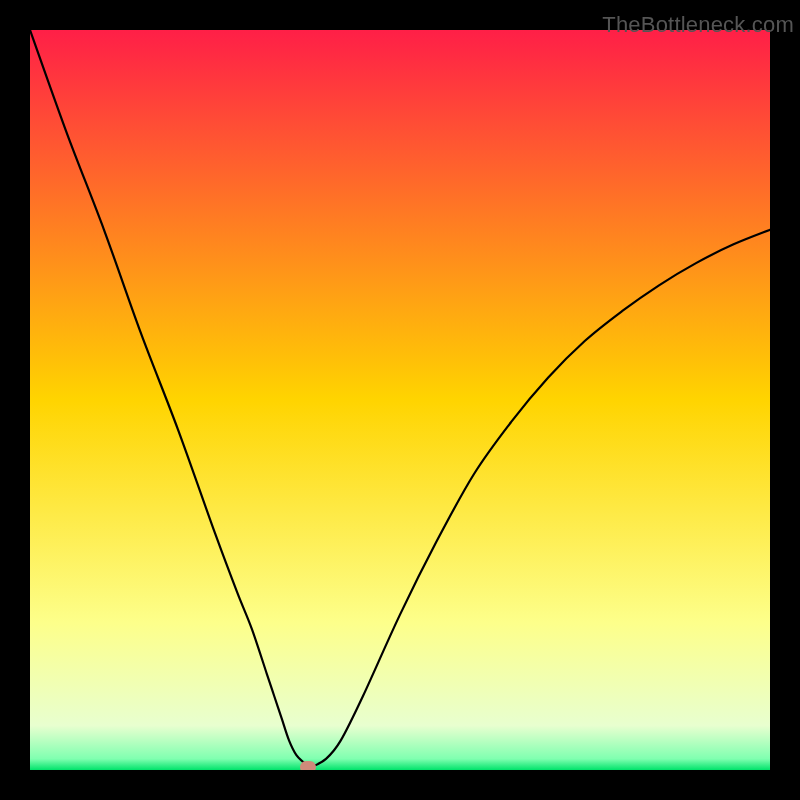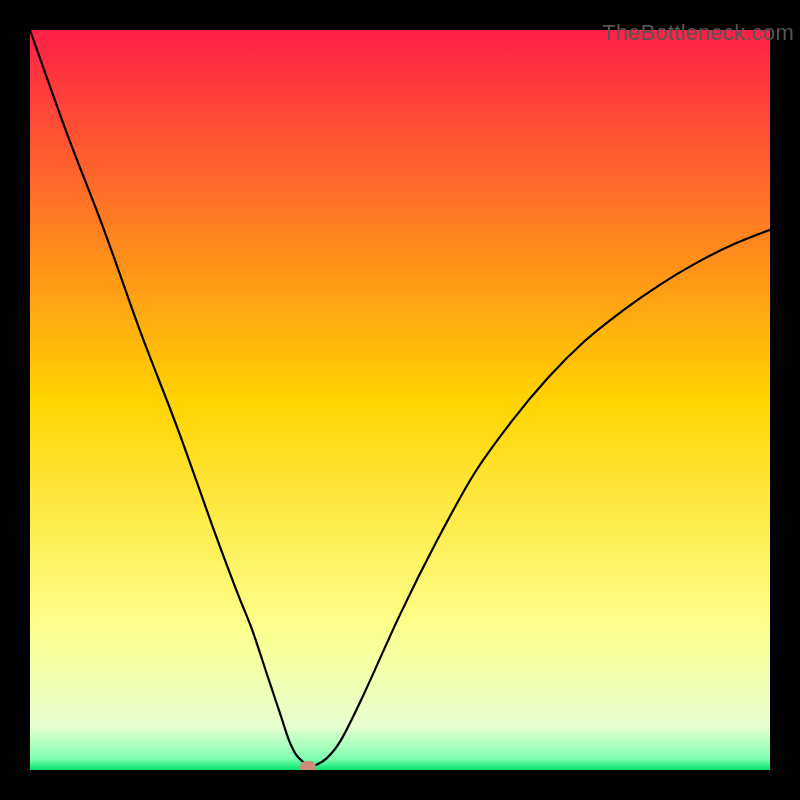--- a/index.html
+++ b/index.html
@@ -20,21 +20,21 @@
   .plot-area {
     position: absolute;
     left: 30px;
     top: 30px;
     width: 740px;
     height: 740px;
     overflow: hidden;
   }
   .watermark {
     position: absolute;
-    top: 20px;
+    top: 12px;
     right: 6px;
     color: #555;
     font-size: 22px;
     font-family: Arial, sans-serif;
     letter-spacing: 0.2px;
     user-select: none;
   }
   .marker {
     position: absolute;
     width: 16px;

